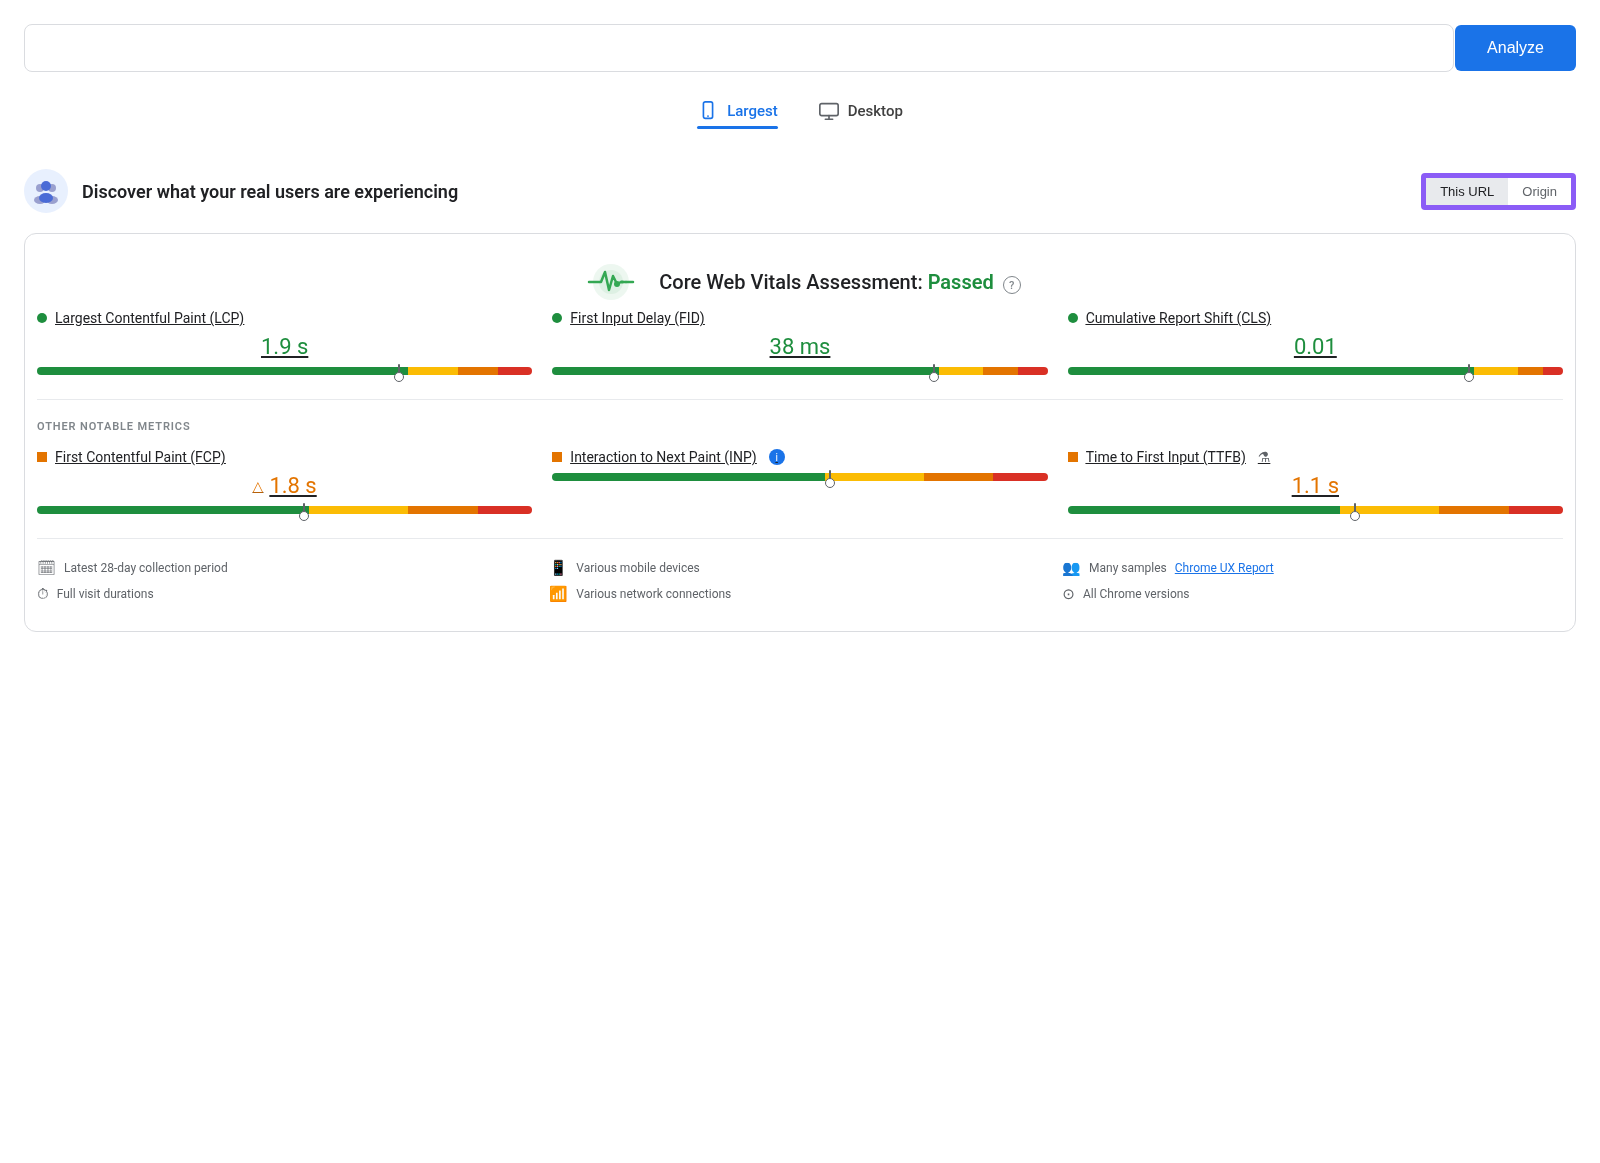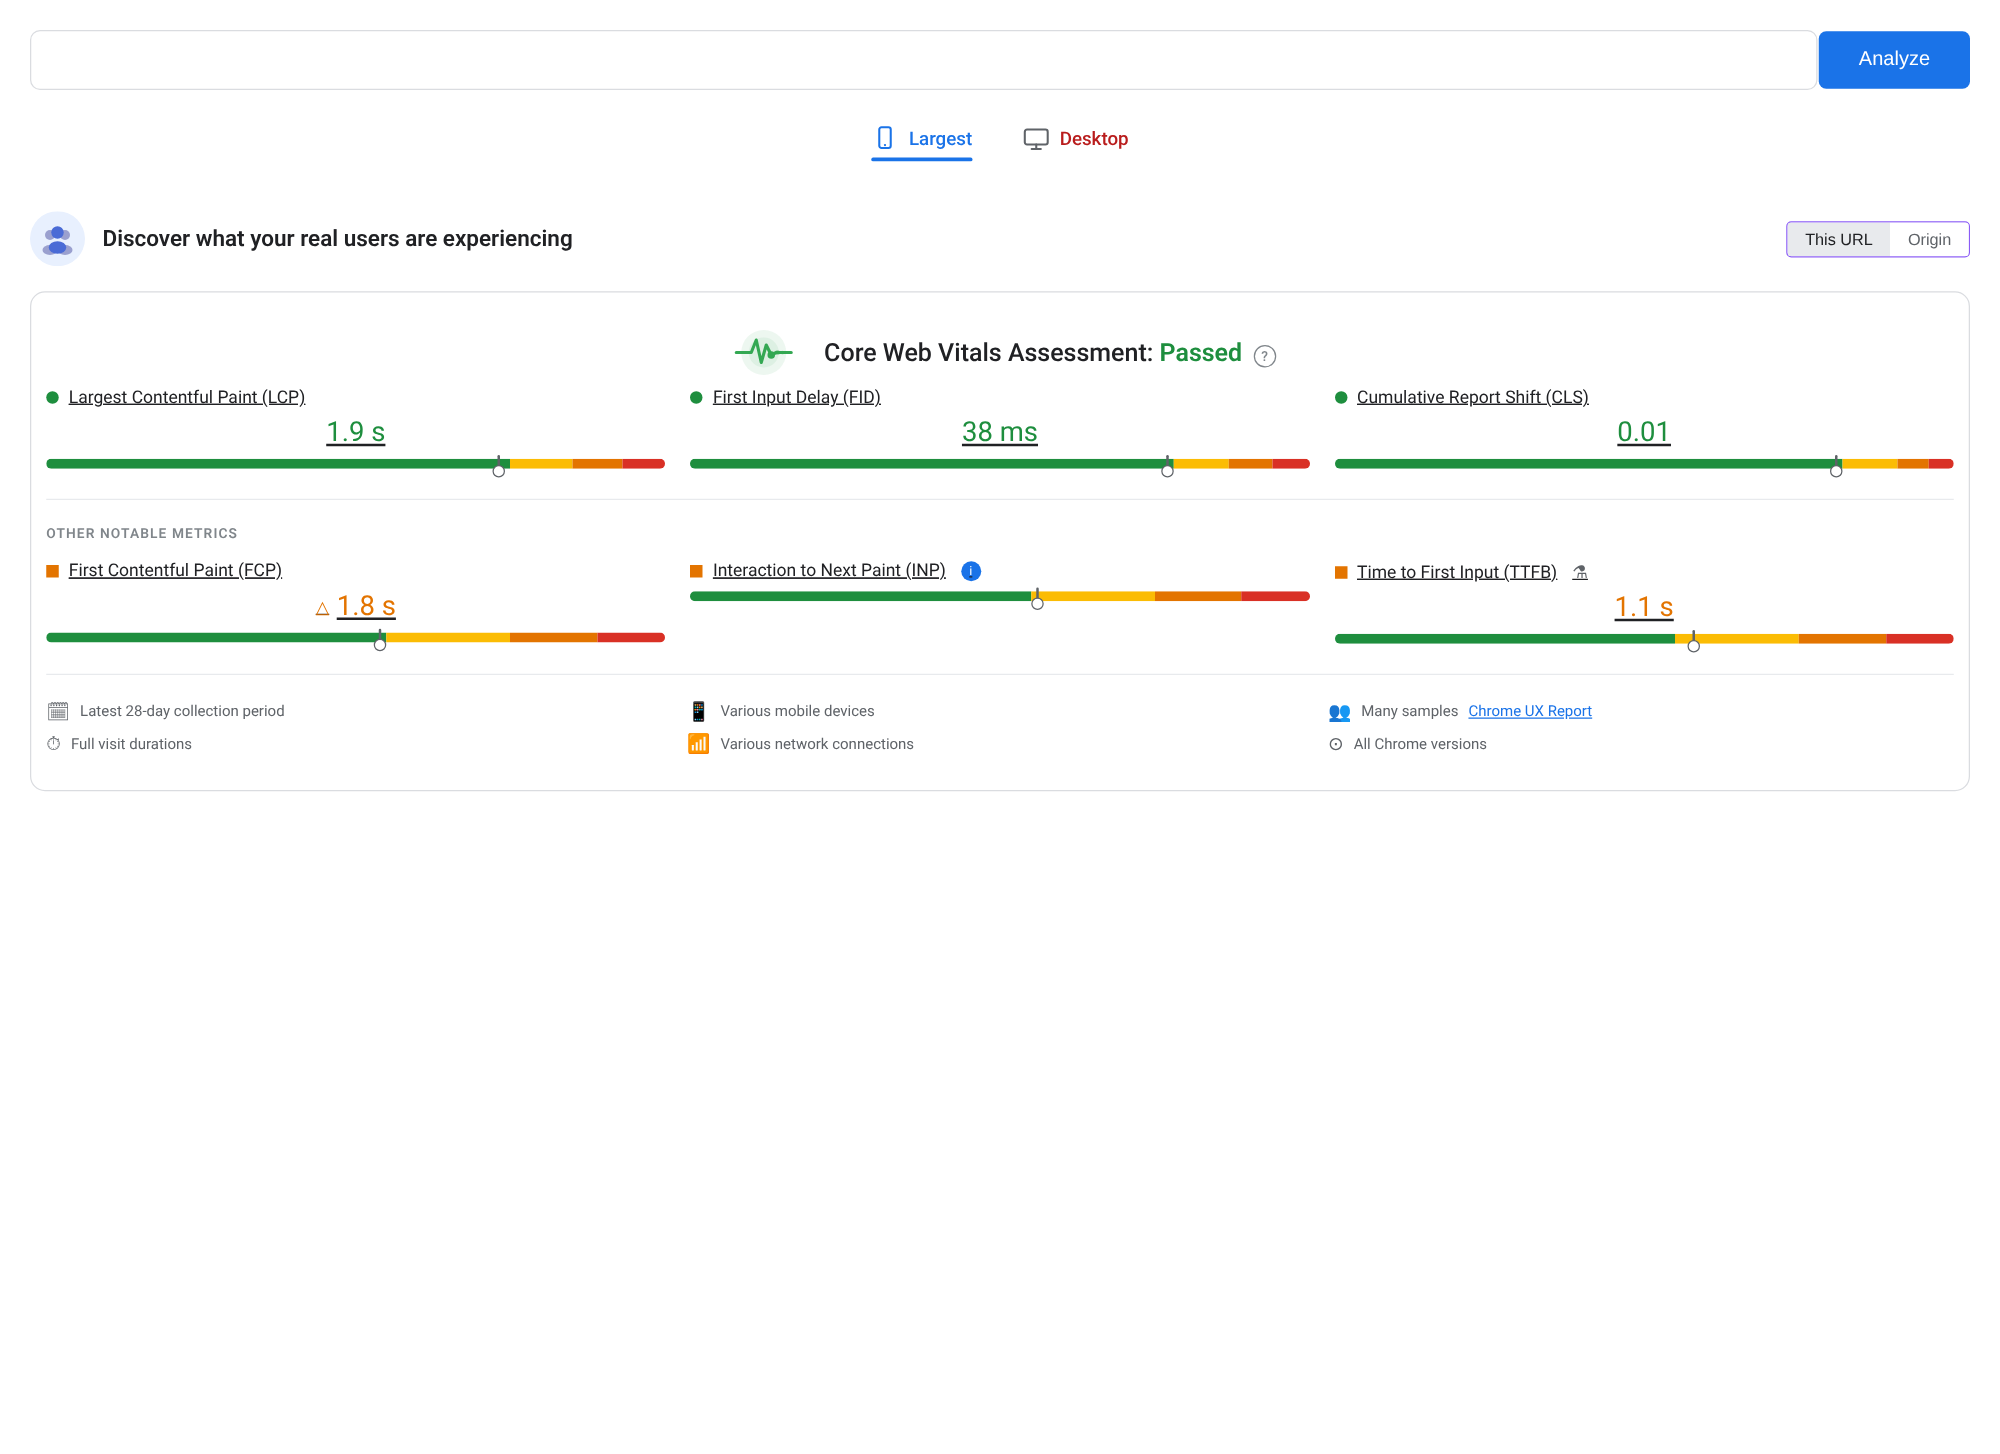--- a/index.html
+++ b/index.html
@@ -93,21 +93,21 @@
       color: #202124;
     }
     .avatar-icon {
       width: 44px;
       height: 44px;
     }
 
     
     .url-origin-toggle {
       display: flex;
-      border: 1px solid #8b5cf6;
+      border: 5px solid #8b5cf6;
       border-radius: 4px;
       overflow: hidden;
     }
     .toggle-btn {
       padding: 6px 14px;
       font-size: 13px;
       cursor: pointer;
       border: none;
       background: #fff;
       color: #5f6368;
@@ -336,21 +336,21 @@
     </div>
     <div class="tab-underline"></div>
   </div>
   <div class="tab inactive">
     <div class="tab-inner">
 
       <svg class="tab-icon" viewBox="0 0 24 24" fill="none">
         <rect x="2" y="4" width="20" height="13" rx="2" stroke="#5f6368" stroke-width="1.8"></rect>
         <path d="M8 21h8M12 17v4" stroke="#5f6368" stroke-width="1.8" stroke-linecap="round"></path>
       </svg>
-      <span style="color:#b91c1c;">Desktop</span>
+      <span style="color:#404040;">Desktop</span>
     </div>
   </div>
 </div>
 
 <div class="section-header">
   <div class="section-header-left">
 
     <svg class="avatar-icon" viewBox="0 0 44 44" fill="none">
       <circle cx="22" cy="22" r="22" fill="#e8f0fe"></circle>
       <circle cx="16" cy="19" r="4" fill="#9aa0cf"></circle>

